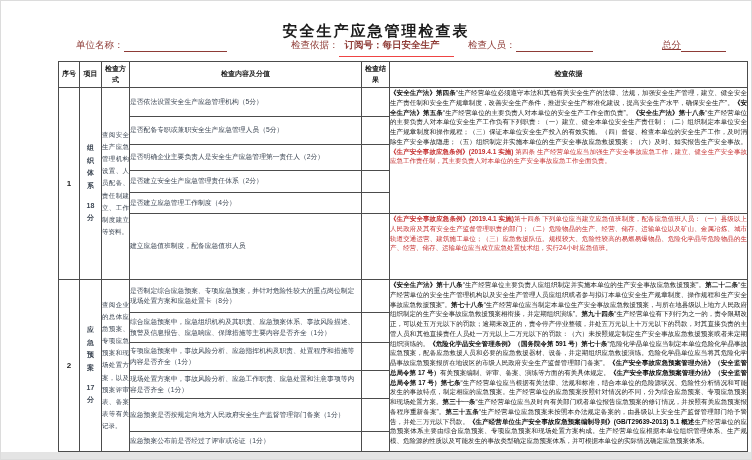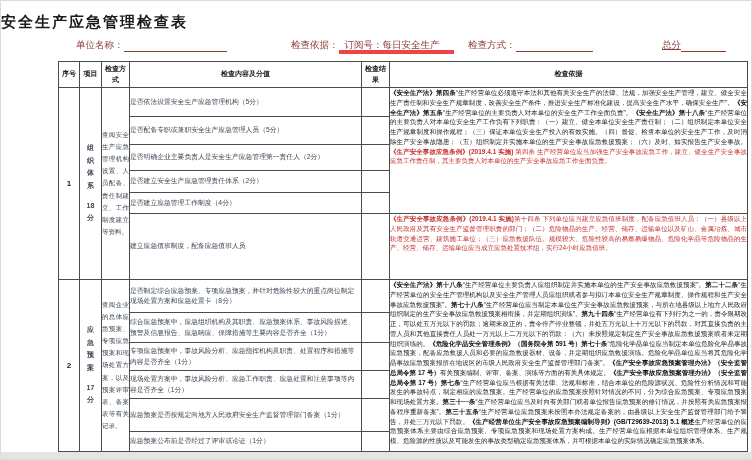--- a/index.html
+++ b/index.html
@@ -2,32 +2,32 @@
 <html><head>
 <meta charset="utf-8">
 <style>
   html,body{margin:0;padding:0;background:#f2f2f2;}
   .page{
     position:relative;width:752px;height:460px;background:#ffffff;
     border:1px solid #dcdcdc;box-sizing:border-box;overflow:hidden;
     font-family:"Liberation Sans","DejaVu Sans",sans-serif;
   }
   .title{
-    text-align:left;font-size:15px;font-weight:bold;color:#1b1b1b;
-    letter-spacing:2px;margin-top:12px;
+    text-align:center;font-size:15px;font-weight:bold;color:#1b1b1b;
+    letter-spacing:2px;margin-top:21px;
   }
   
   .fieldrow{position:absolute;top:38px;left:0;width:752px;height:16px;color:#8e3b36;font-size:9.5px;margin-left:44px;}
   .fieldrow .f{position:absolute;top:0;white-space:nowrap;}
   .blank{display:inline-block;border-bottom:1px solid #8e3b36;height:11px;vertical-align:bottom;}
   .f-unit{left:31px;}
   .f-insp{left:246px;}
   .f-date{left:423px;}
   .f-total{left:617px;text-decoration:underline;}
-  .insp-val{font-weight:normal;border-bottom:4px solid #ef4444;padding:0 14px 0 6px;color:#8e3b36;}
+  .insp-val{font-weight:bold;border-bottom:1px solid #ef4444;padding:0 14px 6px 6px;color:#8e3b36;}
   
   table.sheet{
     position:absolute;top:60px;left:57px;width:689px;
     border-collapse:collapse;table-layout:fixed;
   }
   table.sheet td{
     border:1px solid #4c4c4c;padding:0;overflow:hidden;box-sizing:border-box;
   }
   col.c1{width:21px;} col.c2{width:22px;} col.c3{width:28px;}
   col.c4{width:232px;} col.c5{width:28px;} col.c6{width:358px;}
@@ -72,21 +72,21 @@
   <div class="title">安全生产应急管理检查表</div>
 
   <div class="fieldrow">
     <span class="f f-unit">
       <span>单位名称：</span><span class="blank" style="width:103px"></span>
     </span>
     <span class="f f-insp">
       <span>检查依据：</span><span class="insp-val">订阅号：每日安全生产</span>
     </span>
     <span class="f f-date">
-      <span>检查方式：</span><span class="blank" style="width:77px"></span>
+      <span>检查人员：</span><span class="blank" style="width:77px"></span>
     </span>
     <span class="f f-total">
       <span>总分</span><span class="blank" style="width:45px"></span>
     </span>
   </div>
 
   <table class="sheet">
     <colgroup>
       <col class="c1">
         <col class="c2">

